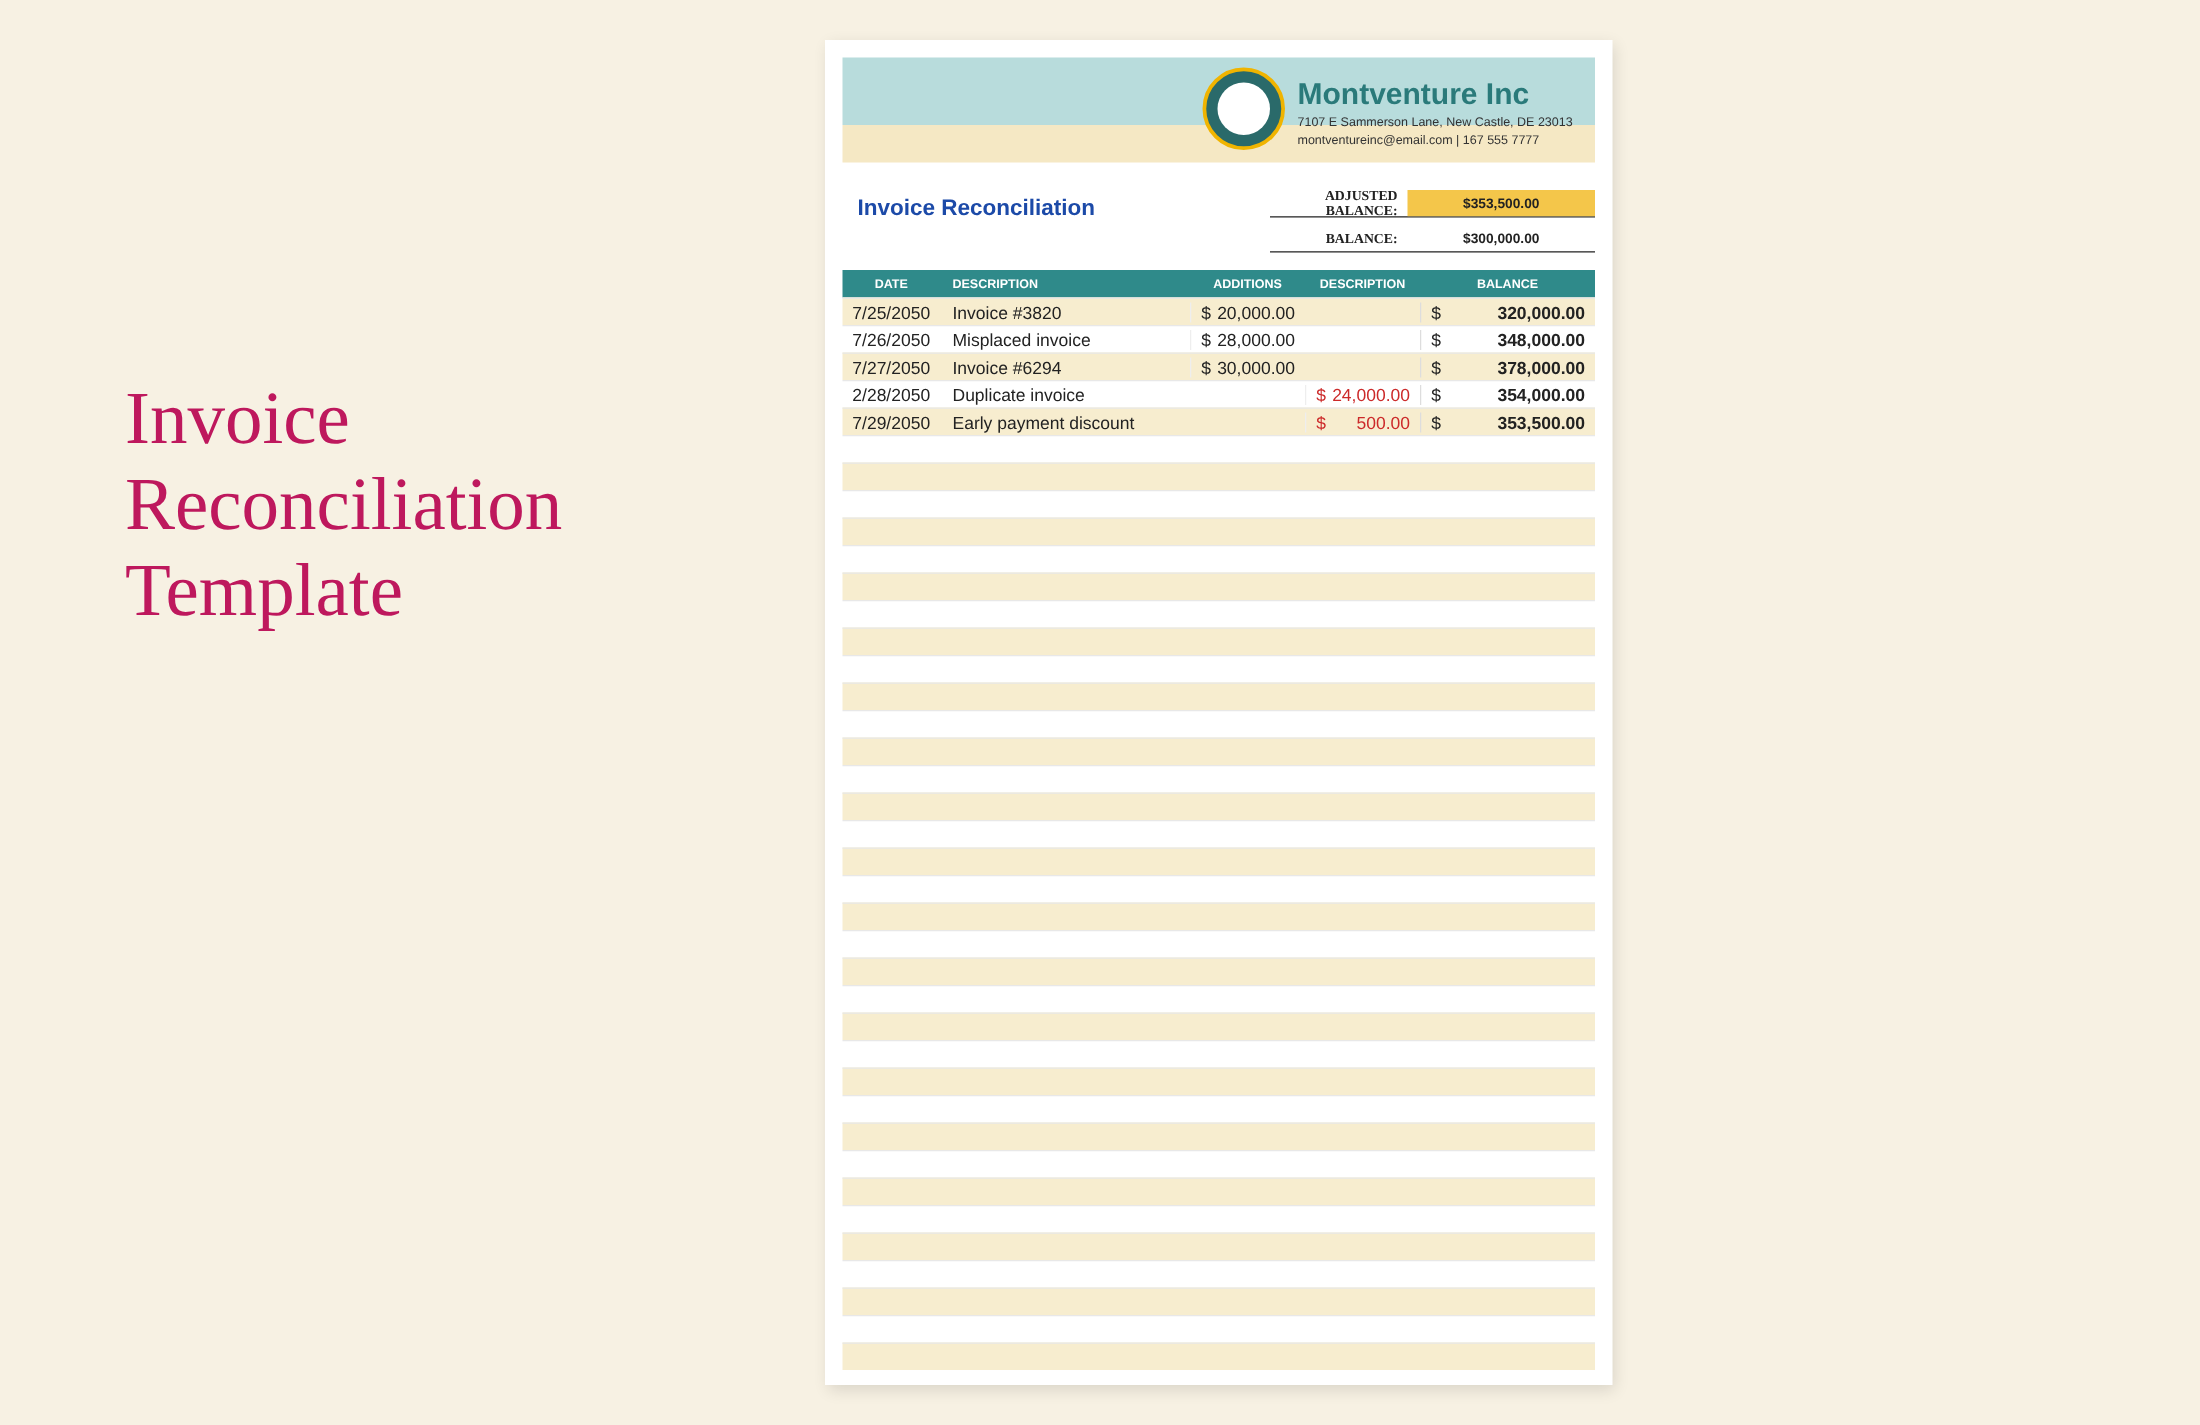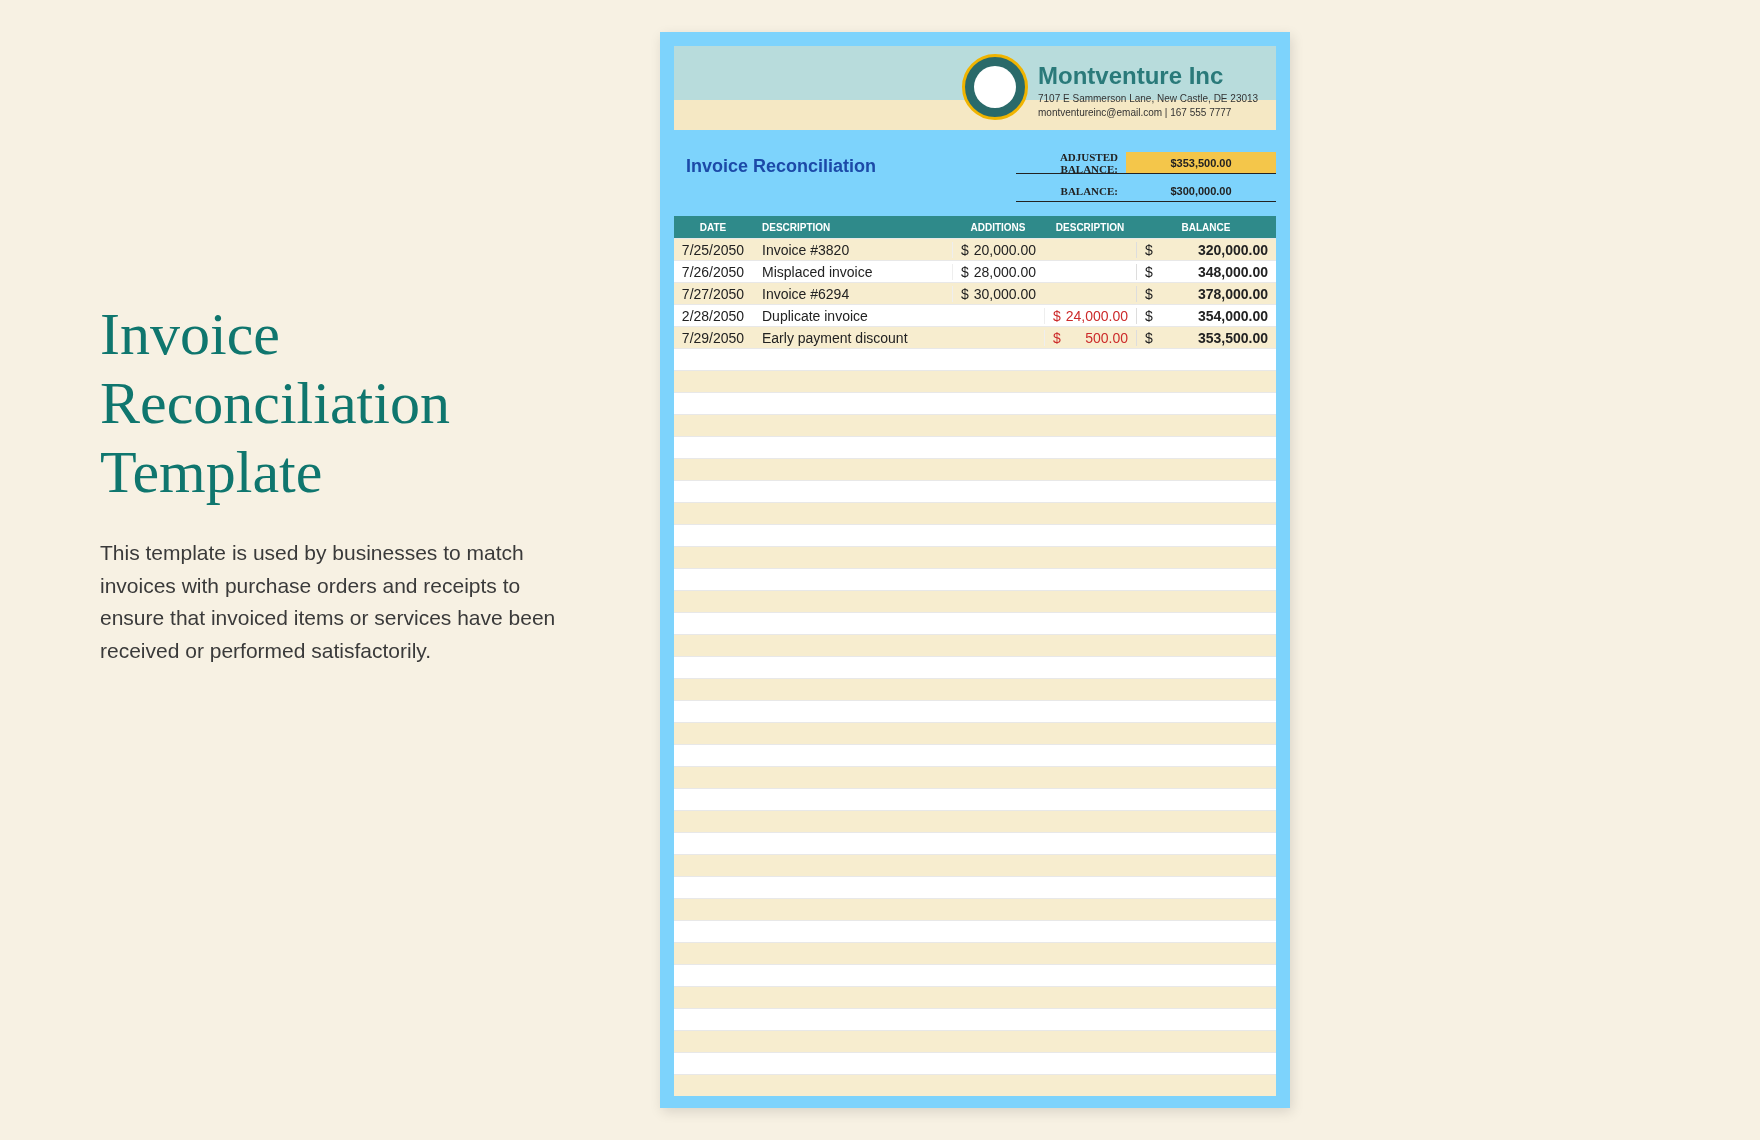--- a/index.html
+++ b/index.html
@@ -15,37 +15,37 @@
     position: absolute;
     left: 100px;
     top: 300px;
     width: 460px;
   }
   .left h1 {
     font-family: Georgia, "Times New Roman", serif;
     font-weight: 400;
     font-size: 60px;
     line-height: 1.15;
-    color: #0f766e;
+    color: #be185d;
     margin-bottom: 30px;
   }
   .left p {
     font-size: 21px;
     line-height: 1.55;
     color: #3a3a3a;
   }
 
   
   .sheet {
     position: absolute;
     left: 660px;
     top: 32px;
     width: 630px;
     height: 1076px;
-    background: #7dd3fc;
+    background: #ffffff;
     box-shadow: 2px 4px 12px rgba(0,0,0,0.12);
   }
 
   
   .hdr-teal {
     position: absolute;
     left: 14px; right: 14px; top: 14px;
     height: 54px;
     background: #b8dcdc;
   }
@@ -173,21 +173,20 @@
   .trow .c-bal { border-left: 1px solid #ddd; }
   .trow .c-add { border-left: 1px solid #eee; }
   .trow .c-ded { border-left: 1px solid #eee; }
 
 </style>
 </head>
 <body>
 
 <div class="left">
   <h1>Invoice Reconciliation Template</h1>
-  <p>This template is used by businesses to match invoices with purchase orders and receipts to ensure that invoiced items or services have been received or performed satisfactorily.</p>
 </div>
 
 <div class="sheet">
 
   <div class="hdr-teal"></div>
   <div class="hdr-cream"></div>
 
   <div class="logo">
     <div class="logo-inner"></div>
   </div>

